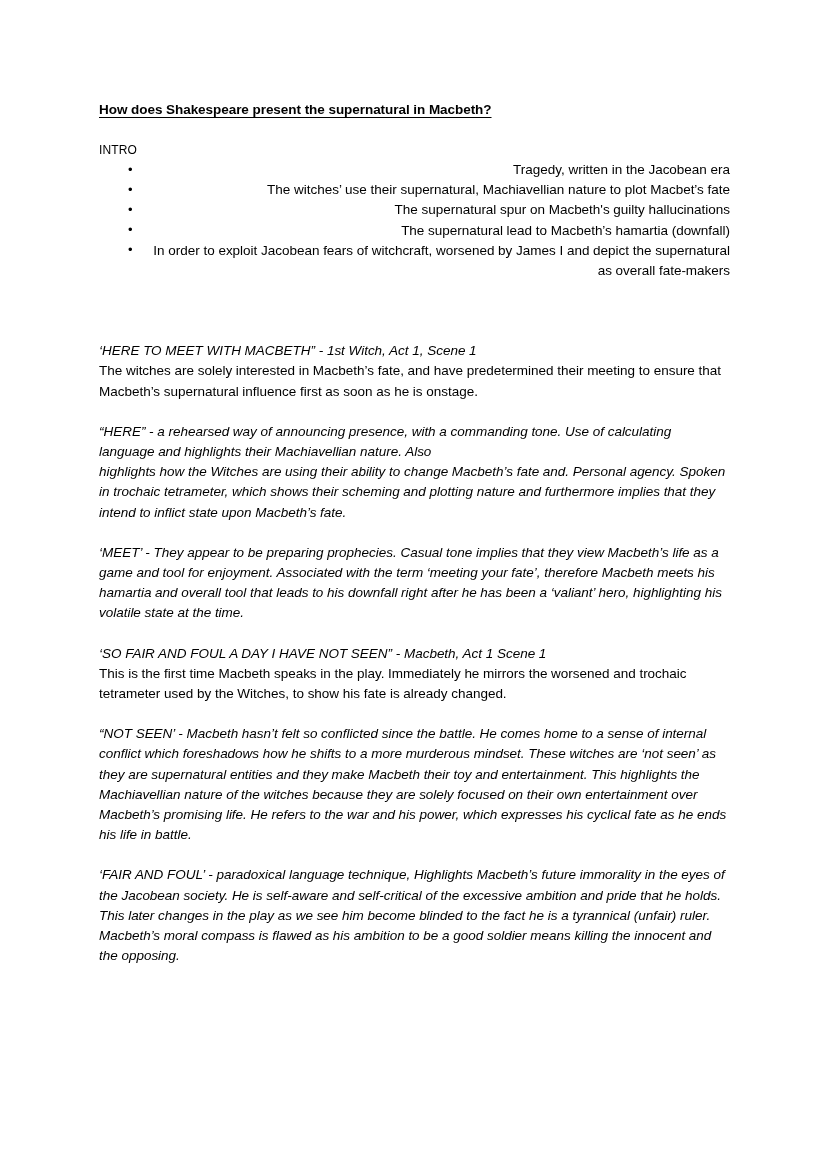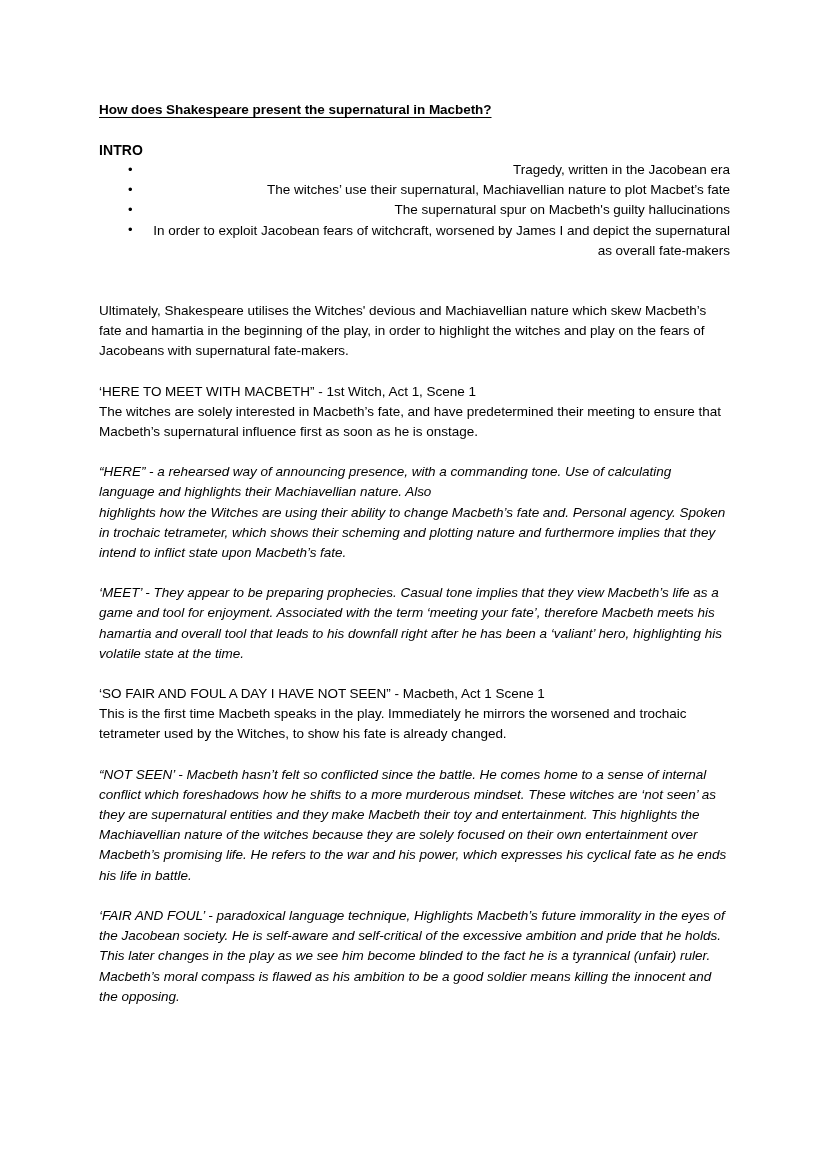--- a/index.html
+++ b/index.html
@@ -30,22 +30,22 @@
     font-size: 13.5px;
     font-weight: bold;
     text-decoration: underline;
     text-underline-offset: 3px;
     line-height: 20px;
     margin: 0;
     letter-spacing: -0.05px;
   }
 
   .section-heading {
-    font-size: 14px;
-    font-weight: bold;
+    font-size: 12px;
+    font-weight: normal;
     line-height: 20px;
     margin: 0;
     letter-spacing: 0.1px;
   }
 
   .spacer-20 { height: 20px; }
 
   ul.bullets {
     list-style: none;
     margin: 0;
@@ -79,20 +79,21 @@
   p.italic-para {
     font-size: 13.5px;
     font-style: italic;
     line-height: 20.2px;
     margin: 0;
     letter-spacing: -0.02px;
   }
 
   .quote-line {
     font-size: 13.5px;
+    font-style: italic;
     line-height: 20.2px;
     margin: 0;
     letter-spacing: -0.02px;
   }
 
   .quote-block { margin: 0; }
 </style>
 </head>
 <body>
 
@@ -102,29 +103,29 @@
     <h1 class="essay-title">How does Shakespeare present the supernatural in Macbeth?</h1>
 
     <div class="spacer-20"></div>
 
     <h2 class="section-heading">INTRO</h2>
 
     <ul class="bullets">
       <li>Tragedy, written in the Jacobean era</li>
       <li>The witches’ use their supernatural, Machiavellian nature to plot Macbet’s fate</li>
       <li>The supernatural spur on Macbeth's guilty hallucinations</li>
+      <li>The supernatural lead to Macbeth’s hamartia (downfall)</li>
       <li>In order to exploit Jacobean fears of witchcraft, worsened by James I and depict the supernatural as overall fate-makers</li>
     </ul>
 
     <div class="spacer-20"></div>
 
 
     <div class="spacer-20"></div>
 
-    <p class="body-para">Ultimately, Shakespeare utilises the Witches' devious and Machiavellian nature which skew Macbeth’s fate and hamartia in the beginning of the play, in order to highlight the witches and play on the fears of Jacobeans with supernatural fate-makers.</p>
 
     <div class="spacer-20"></div>
 
     <div class="quote-block">
       <p class="quote-line">‘HERE TO MEET WITH MACBETH” - 1st Witch, Act 1, Scene 1</p>
       <p class="body-para">The witches are solely interested in Macbeth’s fate, and have predetermined their meeting to ensure that Macbeth’s supernatural influence first as soon as he is onstage.</p>
     </div>
 
     <div class="spacer-20"></div>
 

